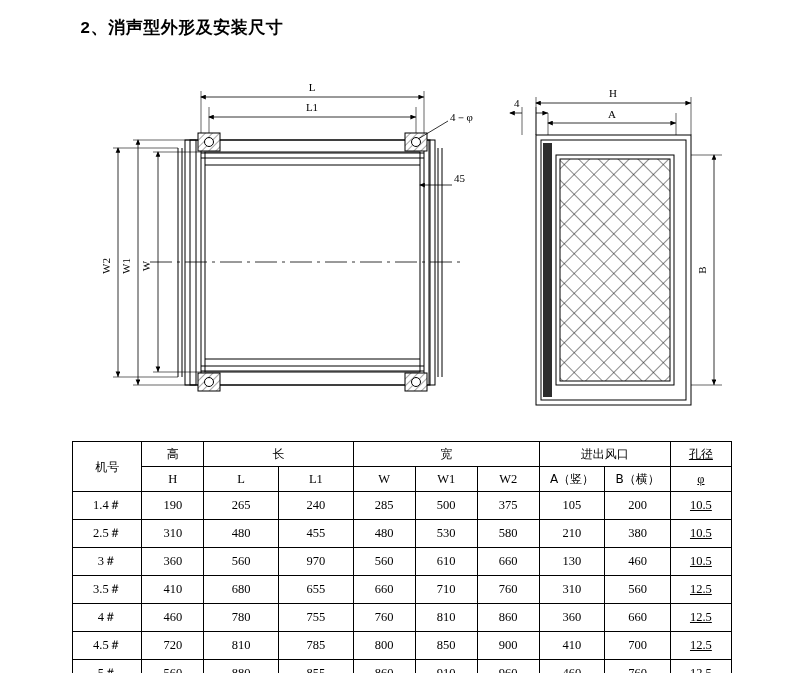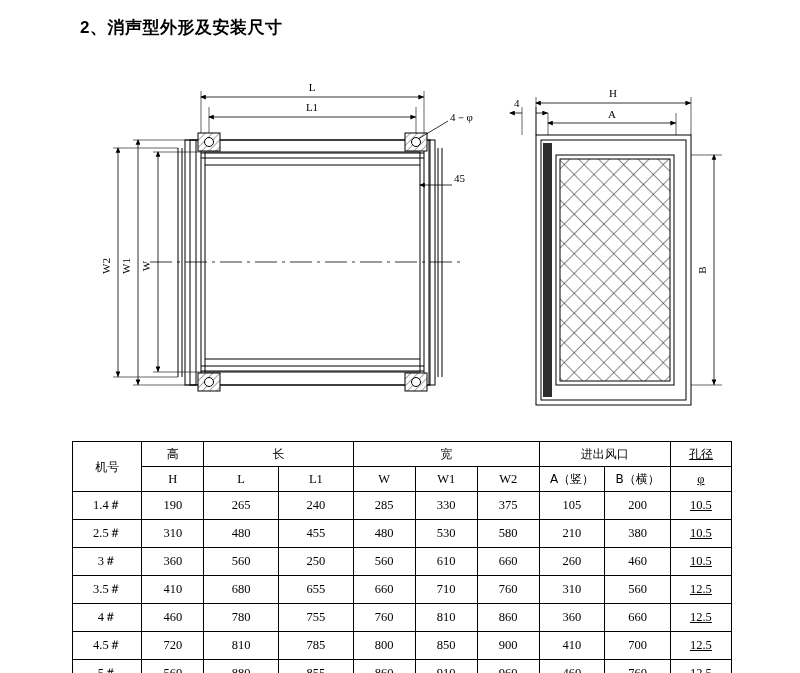--- a/index.html
+++ b/index.html
@@ -14,21 +14,21 @@
     font-family: "Liberation Serif", serif;
     color: #000;
     overflow: hidden;
   }
   .page-title {
     position: absolute;
     left: 80px;
     top: 16px;
     font-size: 17px;
     font-weight: bold;
-    font-family: Liberation Sans, sans-serif;
+    font-family: Liberation Mono, monospace;
     letter-spacing: 0.5px;
   }
 
   
   .drawing {
     position: absolute;
     left: 0;
     top: 55px;
     width: 800px;
     height: 370px;
@@ -225,21 +225,21 @@
         <th class="c-phi">φ</th>
       </tr>
     </thead>
     <tbody>
         <tr>
           <td class="c-model">1.4＃</td>
           <td class="c-h">190</td>
           <td class="c-l">265</td>
           <td class="c-l1">240</td>
           <td class="c-w">285</td>
-          <td class="c-w1">330</td>
+          <td class="c-w1">500</td>
           <td class="c-w2">375</td>
           <td class="c-a">105</td>
           <td class="c-b">200</td>
           <td class="c-phi">10.5</td>
         </tr>
         <tr>
           <td class="c-model">2.5＃</td>
           <td class="c-h">310</td>
           <td class="c-l">480</td>
           <td class="c-l1">455</td>
@@ -247,25 +247,25 @@
           <td class="c-w1">530</td>
           <td class="c-w2">580</td>
           <td class="c-a">210</td>
           <td class="c-b">380</td>
           <td class="c-phi">10.5</td>
         </tr>
         <tr>
           <td class="c-model">3＃</td>
           <td class="c-h">360</td>
           <td class="c-l">560</td>
-          <td class="c-l1">250</td>
+          <td class="c-l1">970</td>
           <td class="c-w">560</td>
           <td class="c-w1">610</td>
           <td class="c-w2">660</td>
-          <td class="c-a">260</td>
+          <td class="c-a">130</td>
           <td class="c-b">460</td>
           <td class="c-phi">10.5</td>
         </tr>
         <tr>
           <td class="c-model">3.5＃</td>
           <td class="c-h">410</td>
           <td class="c-l">680</td>
           <td class="c-l1">655</td>
           <td class="c-w">660</td>
           <td class="c-w1">710</td>

